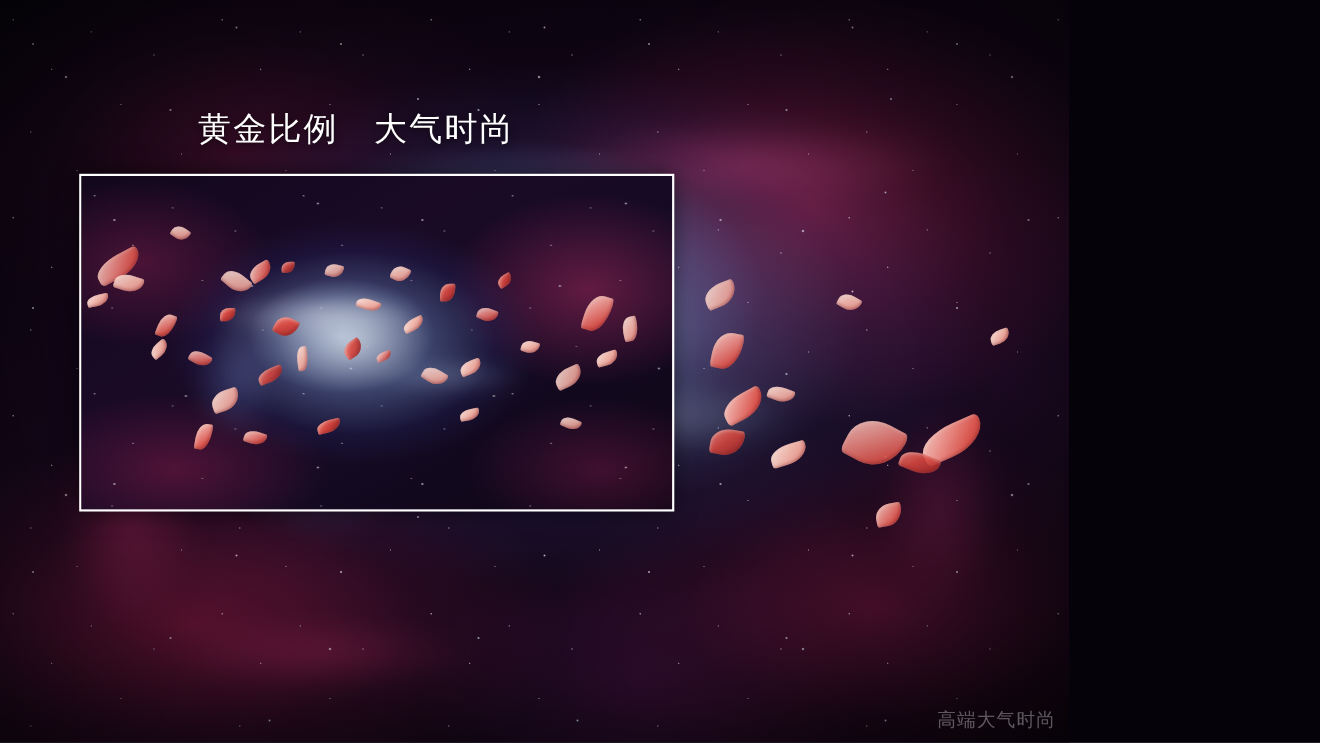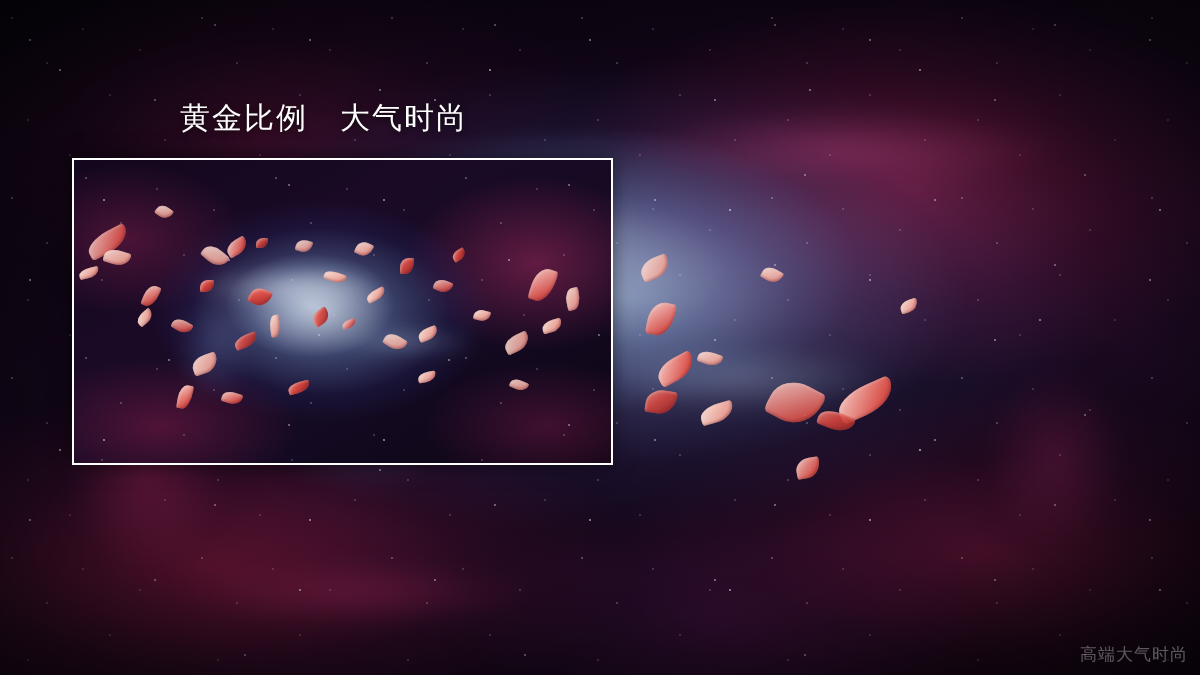--- a/index.html
+++ b/index.html
@@ -4,21 +4,21 @@
 <style>
   * { margin:0; padding:0; box-sizing:border-box; }
   html, body {
     width:1200px; height:675px;
     background:#05020a; overflow:hidden;
     font-family:"Liberation Sans", sans-serif;
   }
 
   #slide {
     position:relative;
-    width:1200px; height:675px;
+    width:972px; height:675px;
     overflow:hidden;
     background:#07030c;
   }
 
   
   .space-base {
     position:absolute; inset:0;
     background:
       radial-gradient(ellipse 55% 48% at 52% 44%, rgba(180,210,255,0.50) 0%, rgba(120,150,230,0.30) 26%, rgba(60,70,150,0.14) 52%, rgba(0,0,0,0) 74%),
       radial-gradient(ellipse 34% 30% at 47% 40%, rgba(225,240,255,0.55) 0%, rgba(150,190,255,0.22) 40%, rgba(0,0,0,0) 72%),

